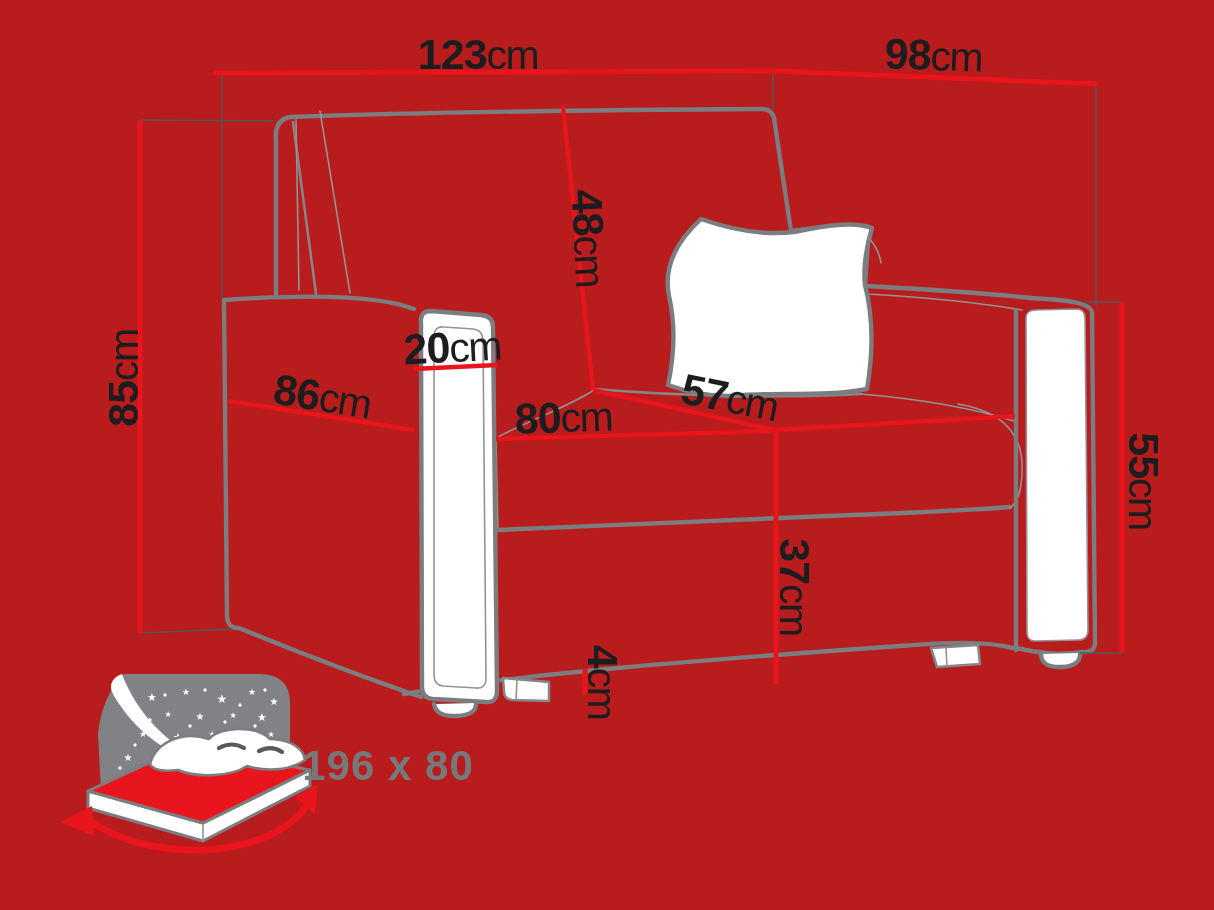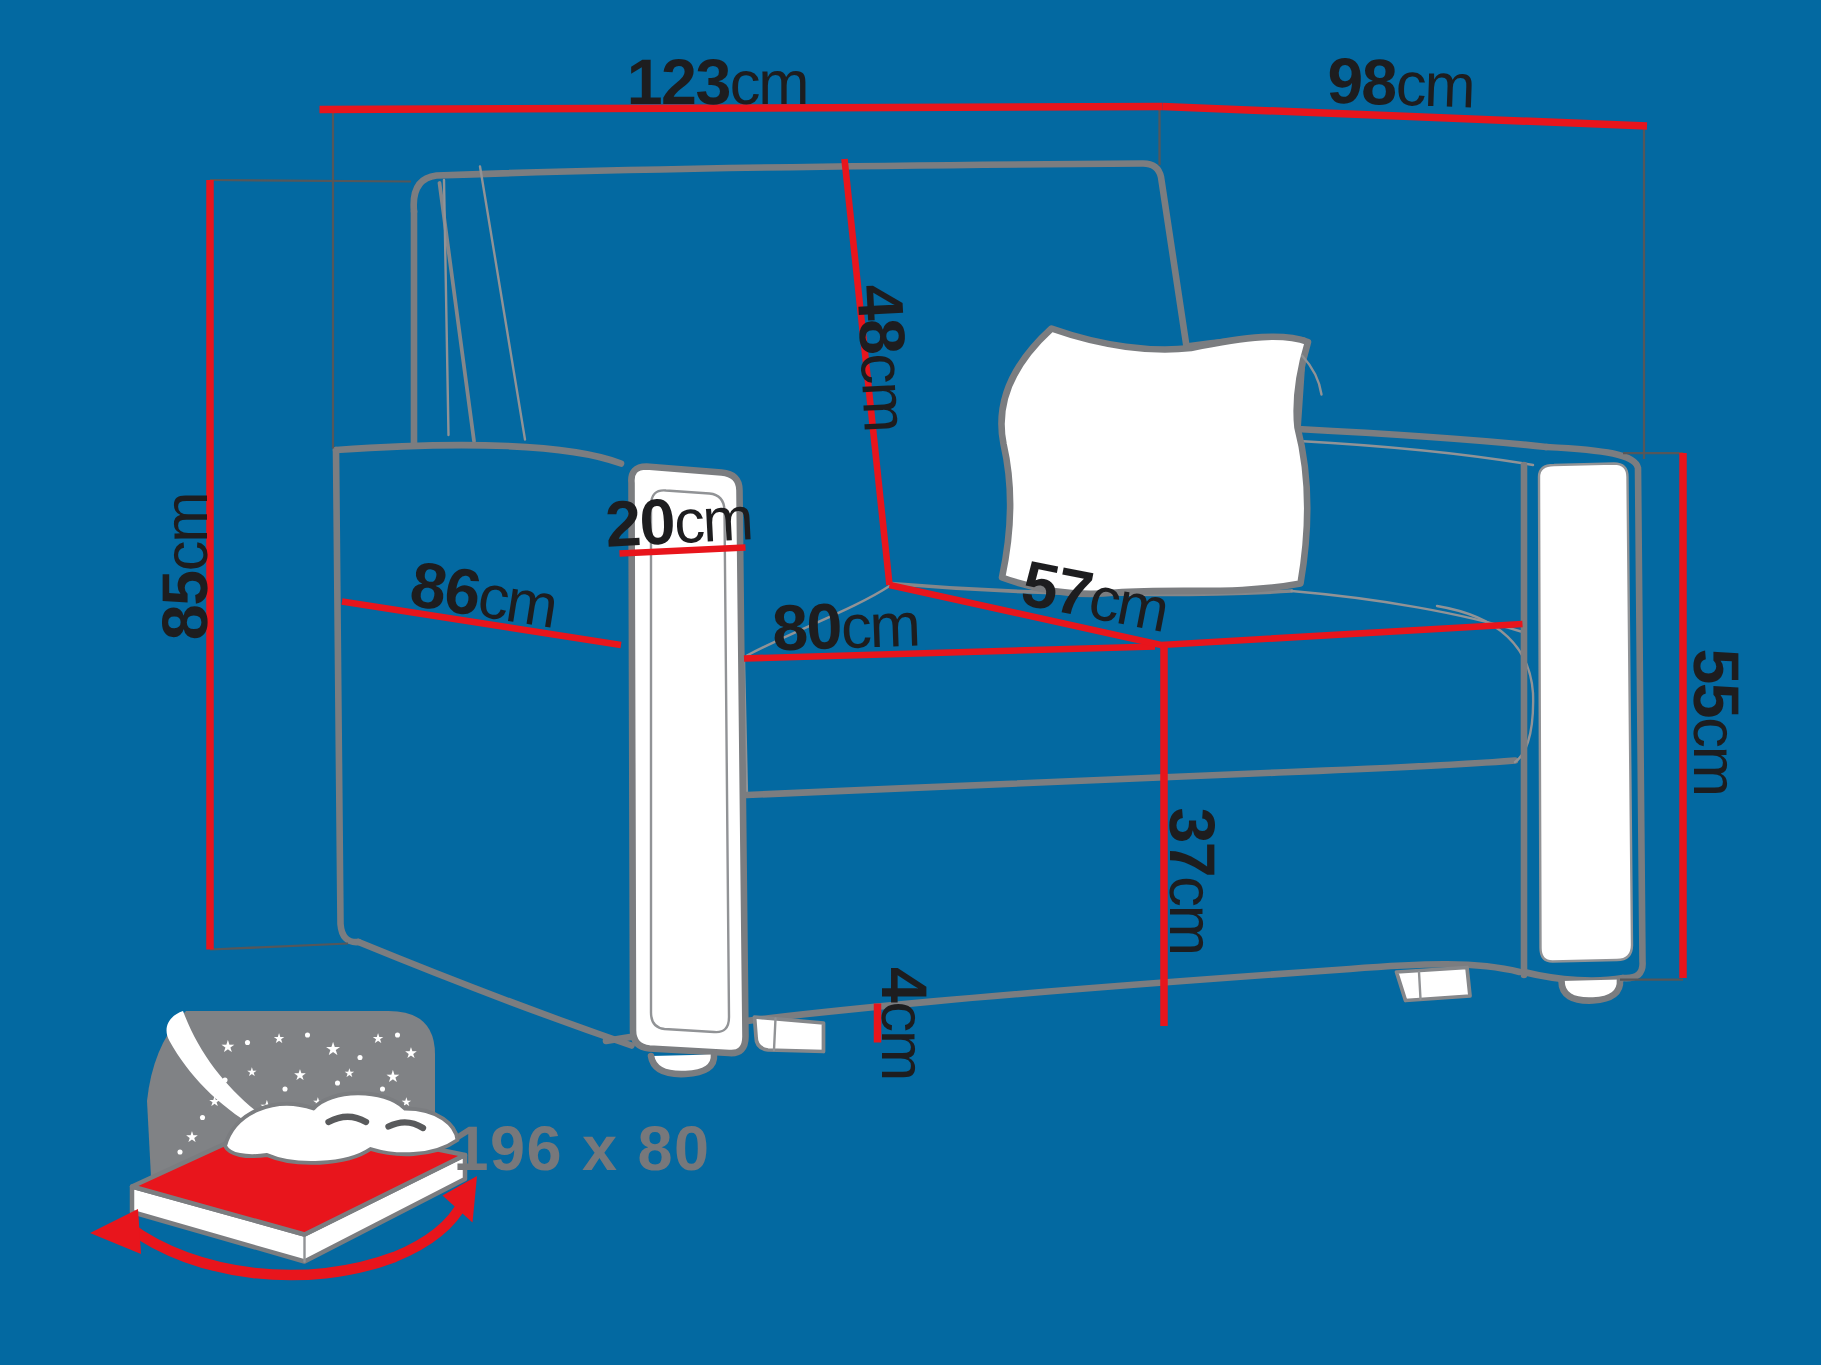--- a/index.html
+++ b/index.html
@@ -1,16 +1,16 @@
 <!DOCTYPE html>
 <html><head>
 <meta charset="utf-8">
 <style>
   html,body{margin:0;padding:0;background:#fff;}
-  .stage{position:relative;width:1214px;height:910px;background:#0369a1;overflow:hidden;
+  .stage{position:relative;width:1214px;height:910px;background:#b91c1c;overflow:hidden;
          font-family:"Liberation Sans",sans-serif;}
   svg{position:absolute;left:0;top:0;}
 
   
   .gthick{fill:none;stroke:#7b7d80;stroke-width:4.4;stroke-linecap:round;stroke-linejoin:round;}
   .gmed  {fill:none;stroke:#85878a;stroke-width:2.5;stroke-linecap:round;stroke-linejoin:round;}
   .gthin {fill:none;stroke:#919396;stroke-width:1.6;stroke-linecap:round;stroke-linejoin:round;}
   .wfill {fill:#ffffff;}
   .conn  {fill:none;stroke:#55575a;stroke-width:1.5;}
   .red   {fill:none;stroke:#e8151c;stroke-width:5;stroke-linecap:butt;}

